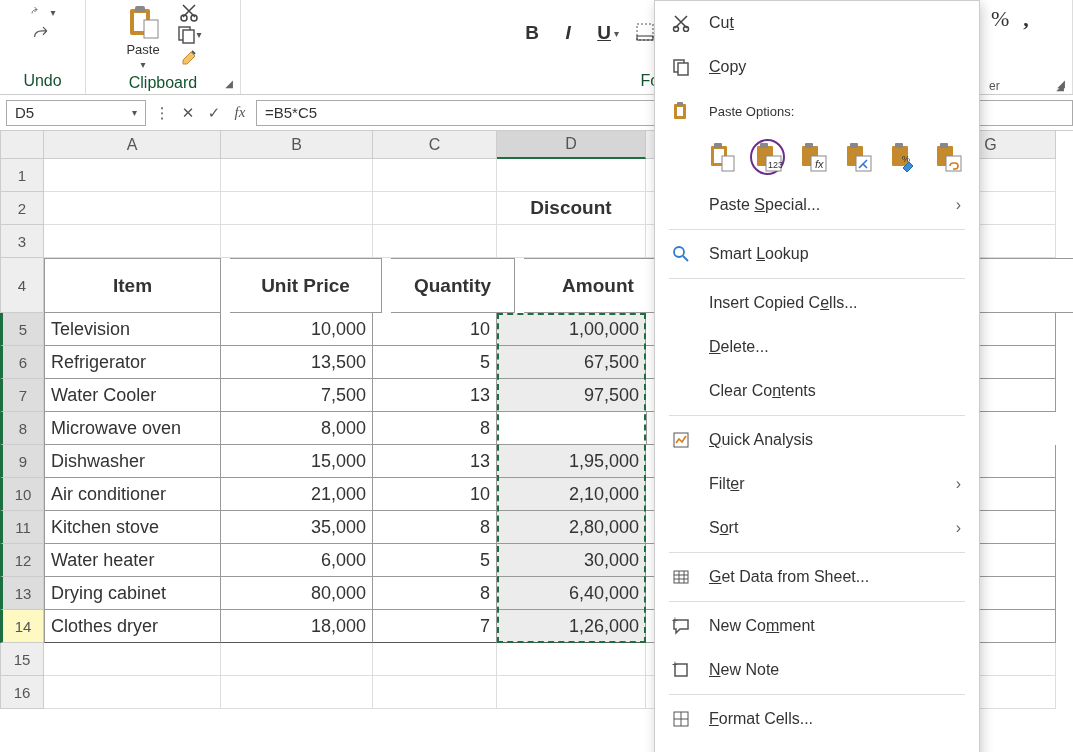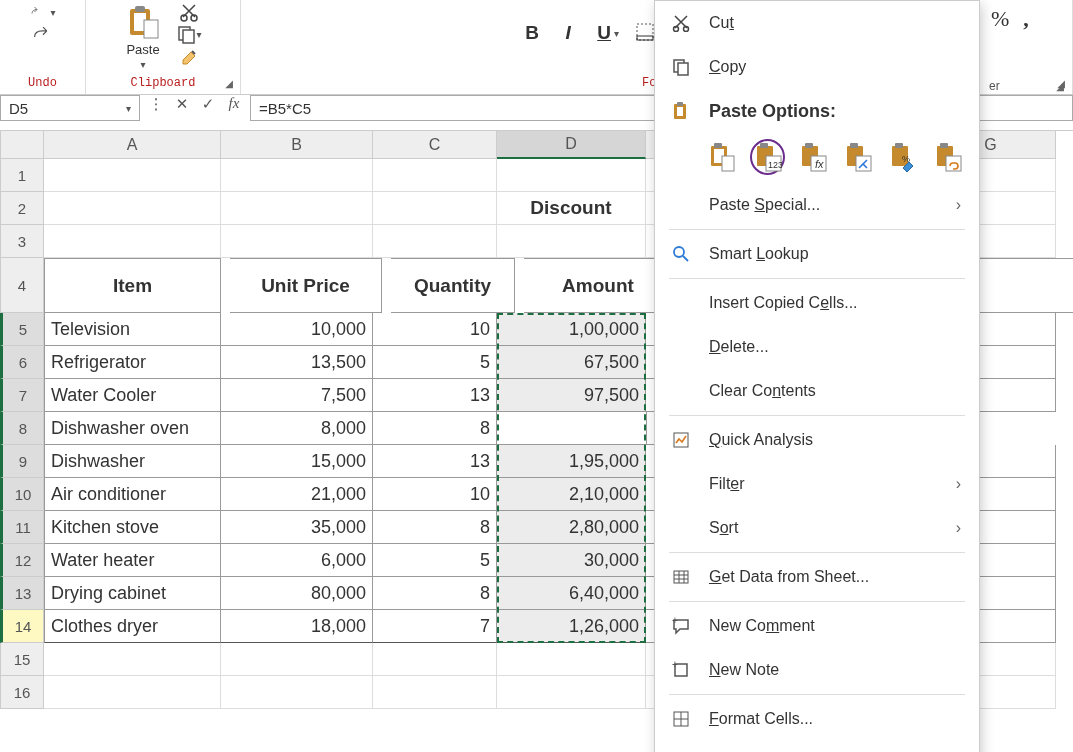--- a/index.html
+++ b/index.html
@@ -1,26 +1,26 @@
 <!DOCTYPE html>
 <html><head>
 <meta charset="utf-8">
 <style>
   * { box-sizing: border-box; font-family: "Segoe UI", Arial, sans-serif; }
   body { margin:0; width:1073px; height:752px; background:#fff; color:#333; overflow:hidden; font-size:14px;}
   .ribbon { height:95px; border-bottom:1px solid #ccc; display:flex; position:relative;}
   .ribbon-group { display:flex; flex-direction:column; align-items:center; border-right:1px solid #ddd; padding:0 12px 2px 12px;}
-  .ribbon-group-label { font-size:12px; color:#b91c1c; margin-top:auto; padding:2px 0;font-family:Liberation Mono, monospace;}
+  .ribbon-group-label { font-size:16px; color:#14532d; margin-top:auto; padding:2px 0;}
   .grp-content { display:flex; align-items:flex-start; gap:8px; padding-top:2px;}
   .big-btn { display:flex; flex-direction:column; align-items:center; gap:2px; font-size:13px; color:#333; padding:2px; }
   .smallcol { display:flex; flex-direction:column; gap:2px;}
   .iconbox { width:26px; height:20px; display:flex; align-items:center; justify-content:center;}
   .dialog-launcher{width:14px;height:14px;display:flex;align-items:center;justify-content:center;font-size:10px;color:#666;cursor:default;}
 
-  .namebox-row{height:36px;border-bottom:1px solid #ccc;display:flex;gap:6px;font-size:15px;}
+  .namebox-row{height:36px;border-bottom:1px solid #ccc;display:flex;align-items:center;gap:6px;padding-left:6px;font-size:15px;}
   .namebox{width:140px;height:26px;border:1px solid #aaa;display:flex;align-items:center;padding:0 8px;justify-content:space-between;}
   .fx-input{flex:1;height:26px;border:1px solid #aaa;display:flex;align-items:center;padding:0 8px;background:#fff;}
   .fx-btn{width:20px;text-align:center;color:#555;}
 
   .sheet{position:relative;display:flex;}
   .rowhdrs{display:flex;flex-direction:column;}
   .corner{width:44px;height:28px;background:#eee;border:1px solid #ccc;border-top:none;}
   .rowhdr{width:44px;height:33px;background:#eee;border:1px solid #ccc;border-top:none;font-size:15px;color:#555;display:flex;align-items:center;justify-content:center;}
   .rowhdr.tall{height:55px;}
   .cols{display:flex;flex-direction:column;}
@@ -39,21 +39,21 @@
   .lefttb{border-left:1px solid #999!important;}
   .botthick{border-bottom:1.5px solid #555!important;}
 
   .marquee{position:absolute;border:2px dashed #1d6f42;pointer-events:none;}
 
   .ctxmenu{position:absolute;left:654px;top:0;width:326px;background:#fff;border:1px solid #ccc;box-shadow:2px 4px 12px rgba(0,0,0,.2);font-size:16px;padding-bottom:6px;}
   .ctxitem{display:flex;align-items:center;height:44px;padding:0 18px 0 14px;gap:16px;}
   .ctxitem .txt{flex:1;}
   .ctxsep{height:1px;background:#ddd;margin:2px 14px;}
   .ctxicon{width:24px;display:flex;justify-content:center;color:#333;}
-  .paste-hdr{font-weight:700;font-size:18px;}
+  .paste-hdr{font-weight:400;font-size:13px;}
   .paste-row{display:flex;gap:10px;padding:6px 14px 8px 50px;}
   .paste-opt{width:36px;height:36px;display:flex;align-items:center;justify-content:center;position:relative;}
   .paste-opt.circ{border:2.5px solid #6b2d8e;border-radius:50%;}
   .chev{color:#666;font-size:16px;}
   .u{text-decoration:underline;text-decoration-color:#333;}
 
   
   .ribbon-right{position:absolute;right:0;top:0;height:95px;width:90px;border-left:0;}
   .pct{font-family:"Segoe UI";font-size:22px;}
 
@@ -282,21 +282,21 @@
         <div class="cellrow databox">
           <div class="cell wA lefttb ">Water Cooler</div>
           <div class="cell wB num ">7,500</div>
           <div class="cell wC num ">13</div>
           <div class="cell wD num selcol ">97,500</div>
           <div class="cell wE"></div>
           <div class="cell wF"></div>
           <div class="cell wG"></div>
         </div>
         <div class="cellrow databox">
-          <div class="cell wA lefttb ">Dishwasher oven</div>
+          <div class="cell wA lefttb ">Microwave oven</div>
           <div class="cell wB num ">8,000</div>
           <div class="cell wC num ">8</div>
           <div class="cell wE"></div>
           <div class="cell wF"></div>
           <div class="cell wG"></div>
         </div>
         <div class="cellrow databox">
           <div class="cell wA lefttb ">Dishwasher</div>
           <div class="cell wB num ">15,000</div>
           <div class="cell wC num ">13</div>

